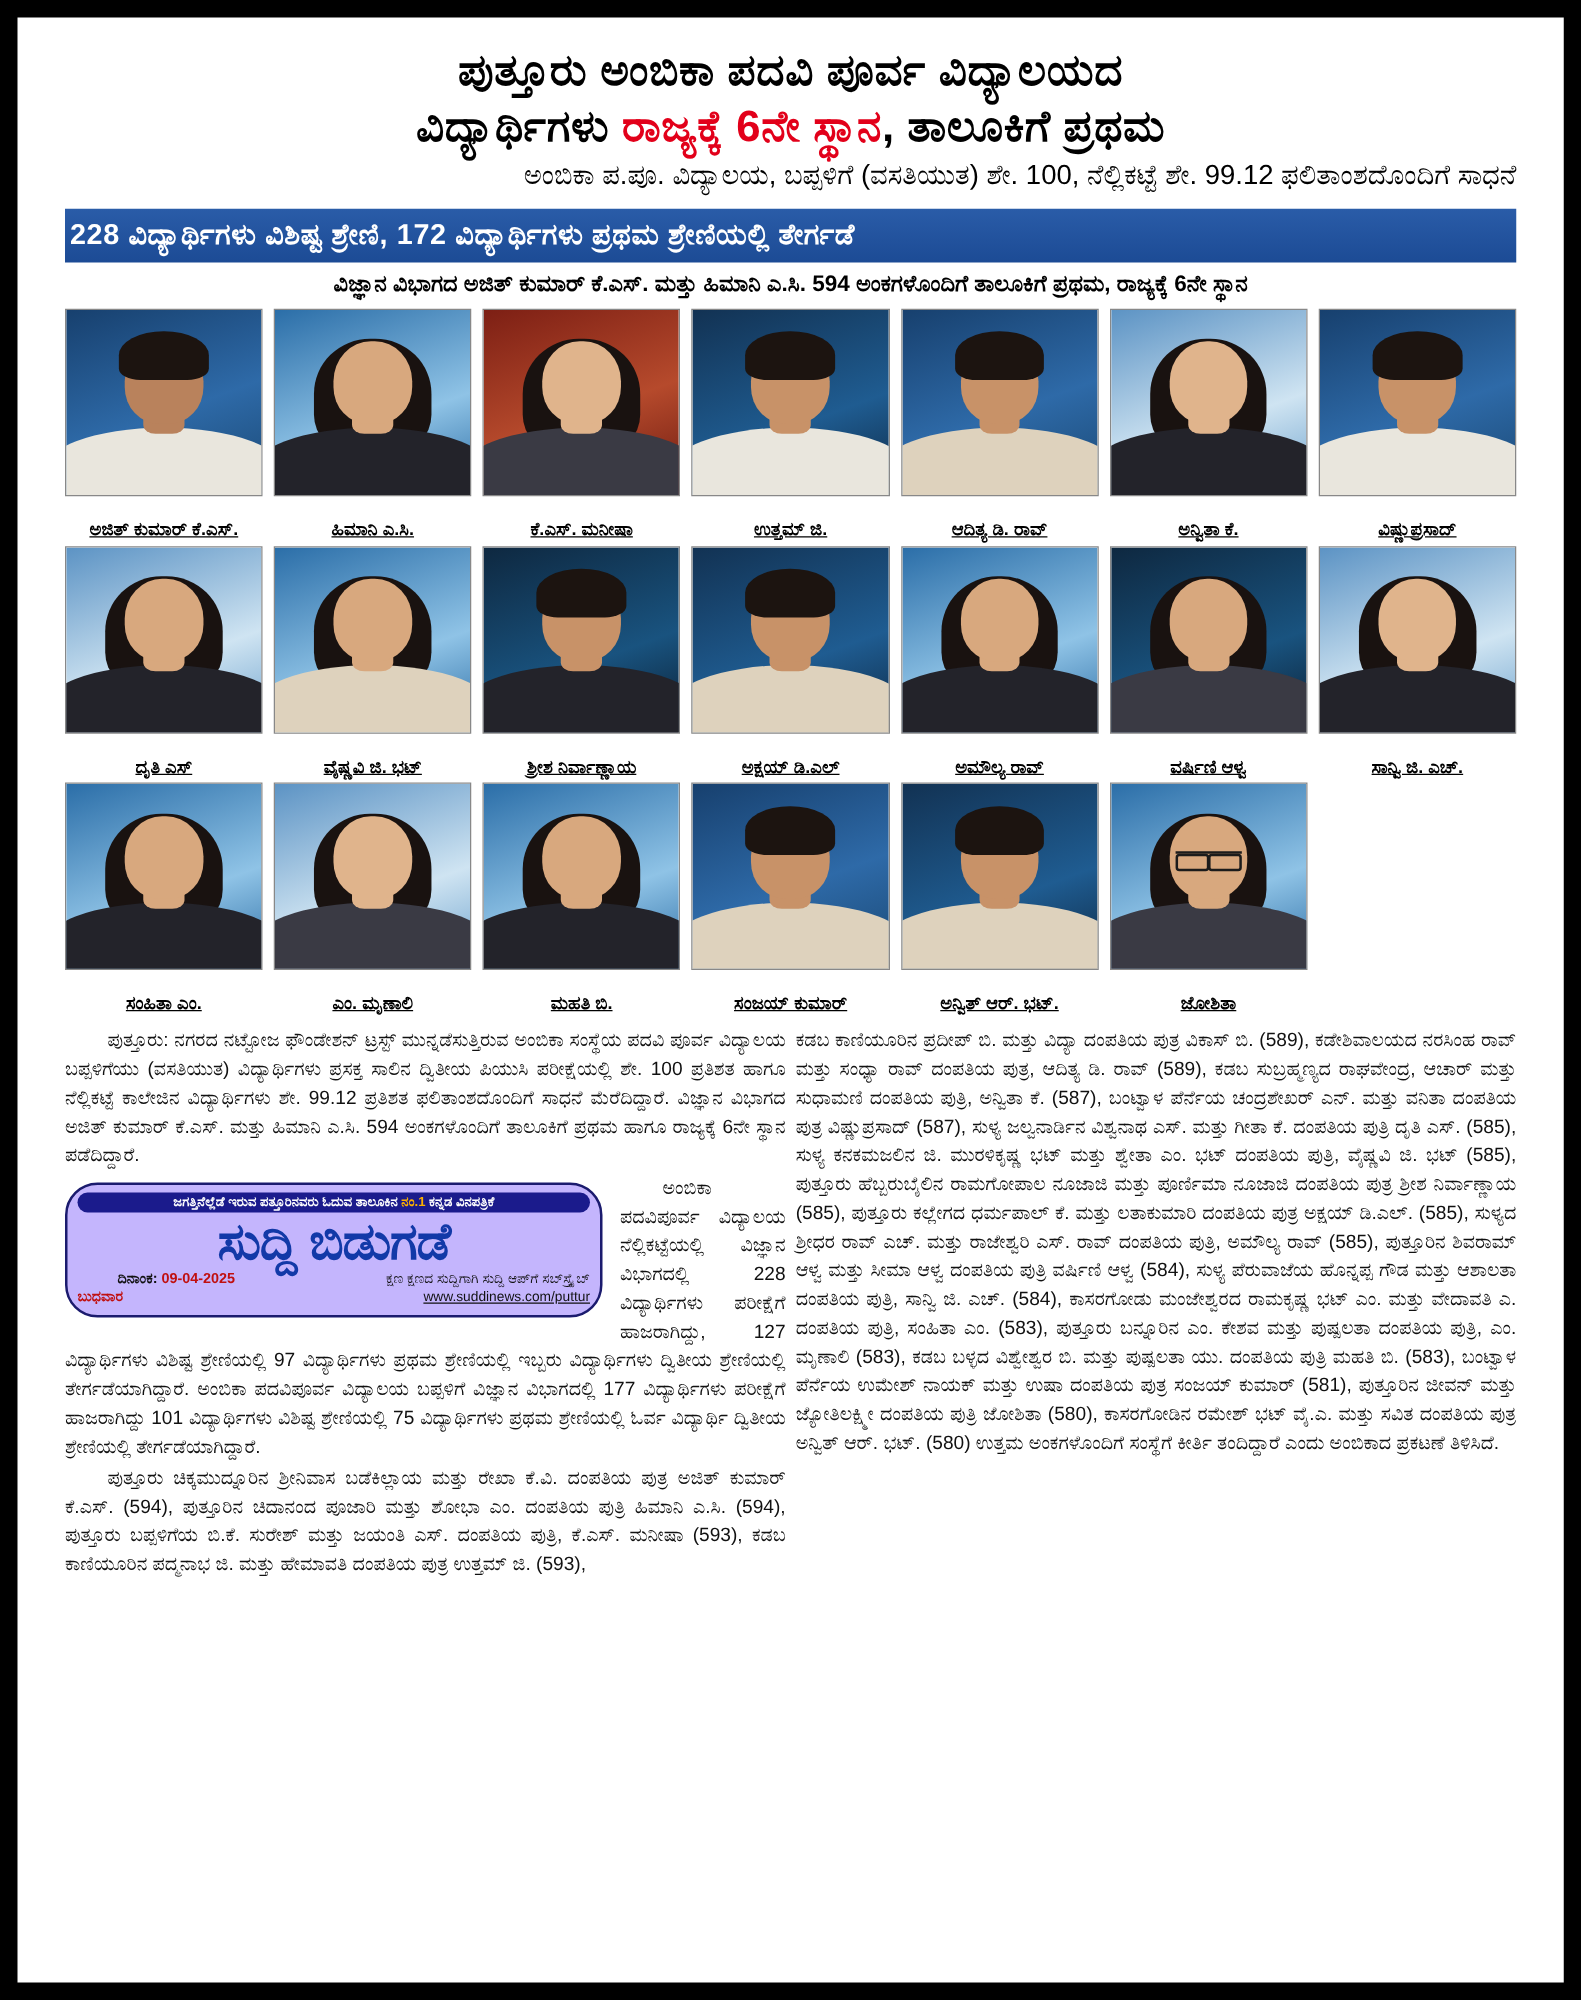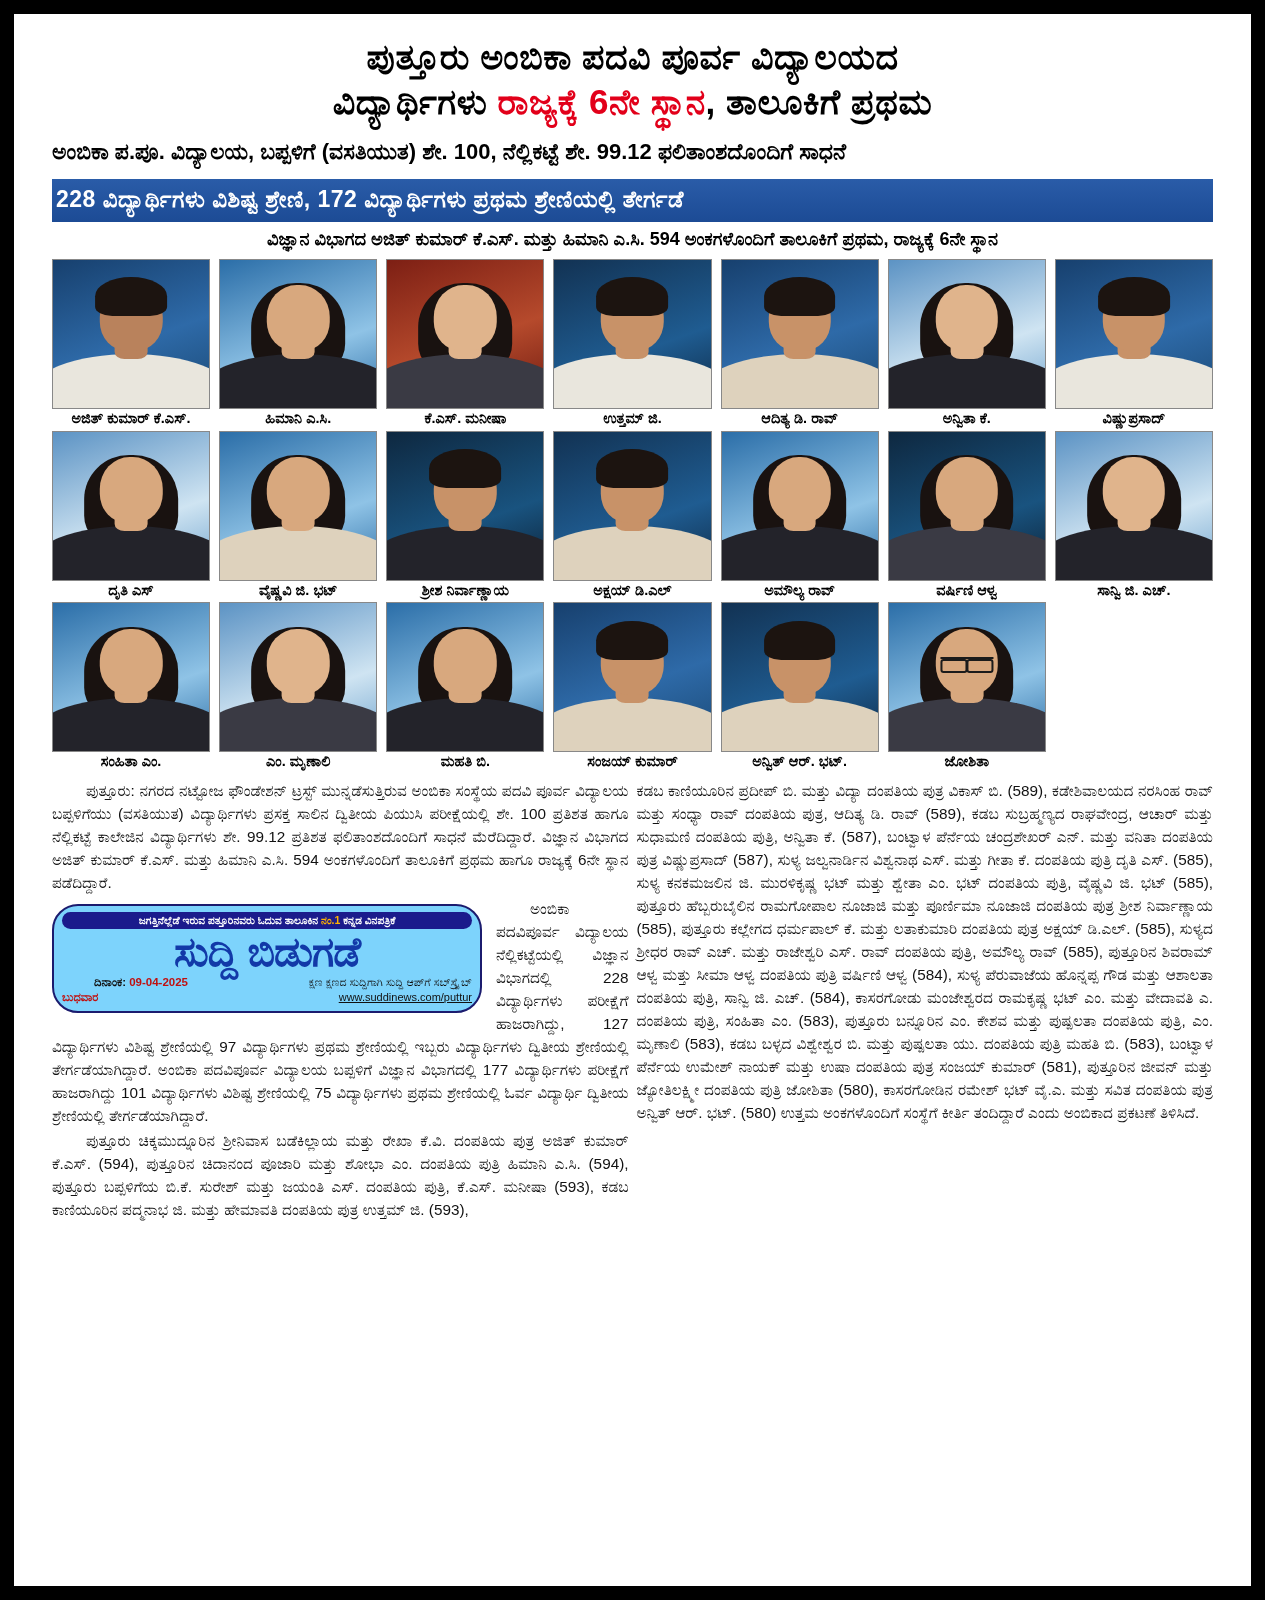--- a/index.html
+++ b/index.html
@@ -29,24 +29,24 @@
     text-align: center;
     font-weight: bold;
     color: #000;
     line-height: 1.18;
     letter-spacing: 0.5px;
   }
   .head1 { font-size: 35px; }
   .head2 { font-size: 35px; margin-top: 4px; }
   .head2 .red { color: #e2001a; }
   .head3 {
-    text-align: left;
-    font-weight: bold;
+    text-align: right;
+    font-weight: normal;
     font-size: 22px;
-    margin-top: 16px;
+    margin-top: 4px;
     color: #000;
   }
   .bluebar {
     margin-top: 14px;
     background: linear-gradient(#2a5ca8, #1c4b95);
     color: #fff;
     font-weight: bold;
     font-size: 23px;
     text-align: left;
     padding: 7px 4px 9px 4px;
@@ -72,23 +72,24 @@
     width: 100%;
     height: 150px;
     border: 1px solid #888;
     position: relative;
     overflow: hidden;
   }
   .cap {
     font-size: 14.5px;
     font-weight: bold;
     text-align: center;
-    margin-top: 2px;
+    margin-top: 20px;
     line-height: 1.1;
     white-space: nowrap;
+    text-decoration: underline;
   }
   
   .bg { position: absolute; inset: 0; }
   .bgA { background: linear-gradient(160deg,#17406e 0%, #2e6aa8 55%, #1a4874 100%); }
   .bgB { background: linear-gradient(160deg,#2b6ea8 0%, #8fc3e6 60%, #2e6fa6 100%); }
   .bgC { background: linear-gradient(160deg,#7d1f14 0%, #b64a2c 55%, #6d1a10 100%); }
   .bgD { background: linear-gradient(160deg,#123253 0%, #1f5c91 60%, #0e2a46 100%); }
   .bgE { background: linear-gradient(160deg,#5c93c4 0%, #cfe4f2 60%, #6fa3cd 100%); }
   .bgF { background: linear-gradient(160deg,#0e2840 0%, #19537f 60%, #0b1f33 100%); }
   .shoulders {
@@ -159,21 +160,21 @@
     text-align: justify;
     text-indent: 34px;
     color: #111;
   }
   .col p.noind { text-indent: 0; }
   
   .adwrap { float: left; width: 430px; margin: 6px 14px 4px 0; }
   .adbox {
     border: 2px solid #1b1b6e;
     border-radius: 26px;
-    background: #7dd3fc;
+    background: #c4b5fd;
     padding: 4px 8px 6px 8px;
     text-align: center;
     position: relative;
   }
   .ad-top {
     background: #1b1b8c;
     color: #fff;
     font-size: 10.5px;
     font-weight: bold;
     border-radius: 11px;

